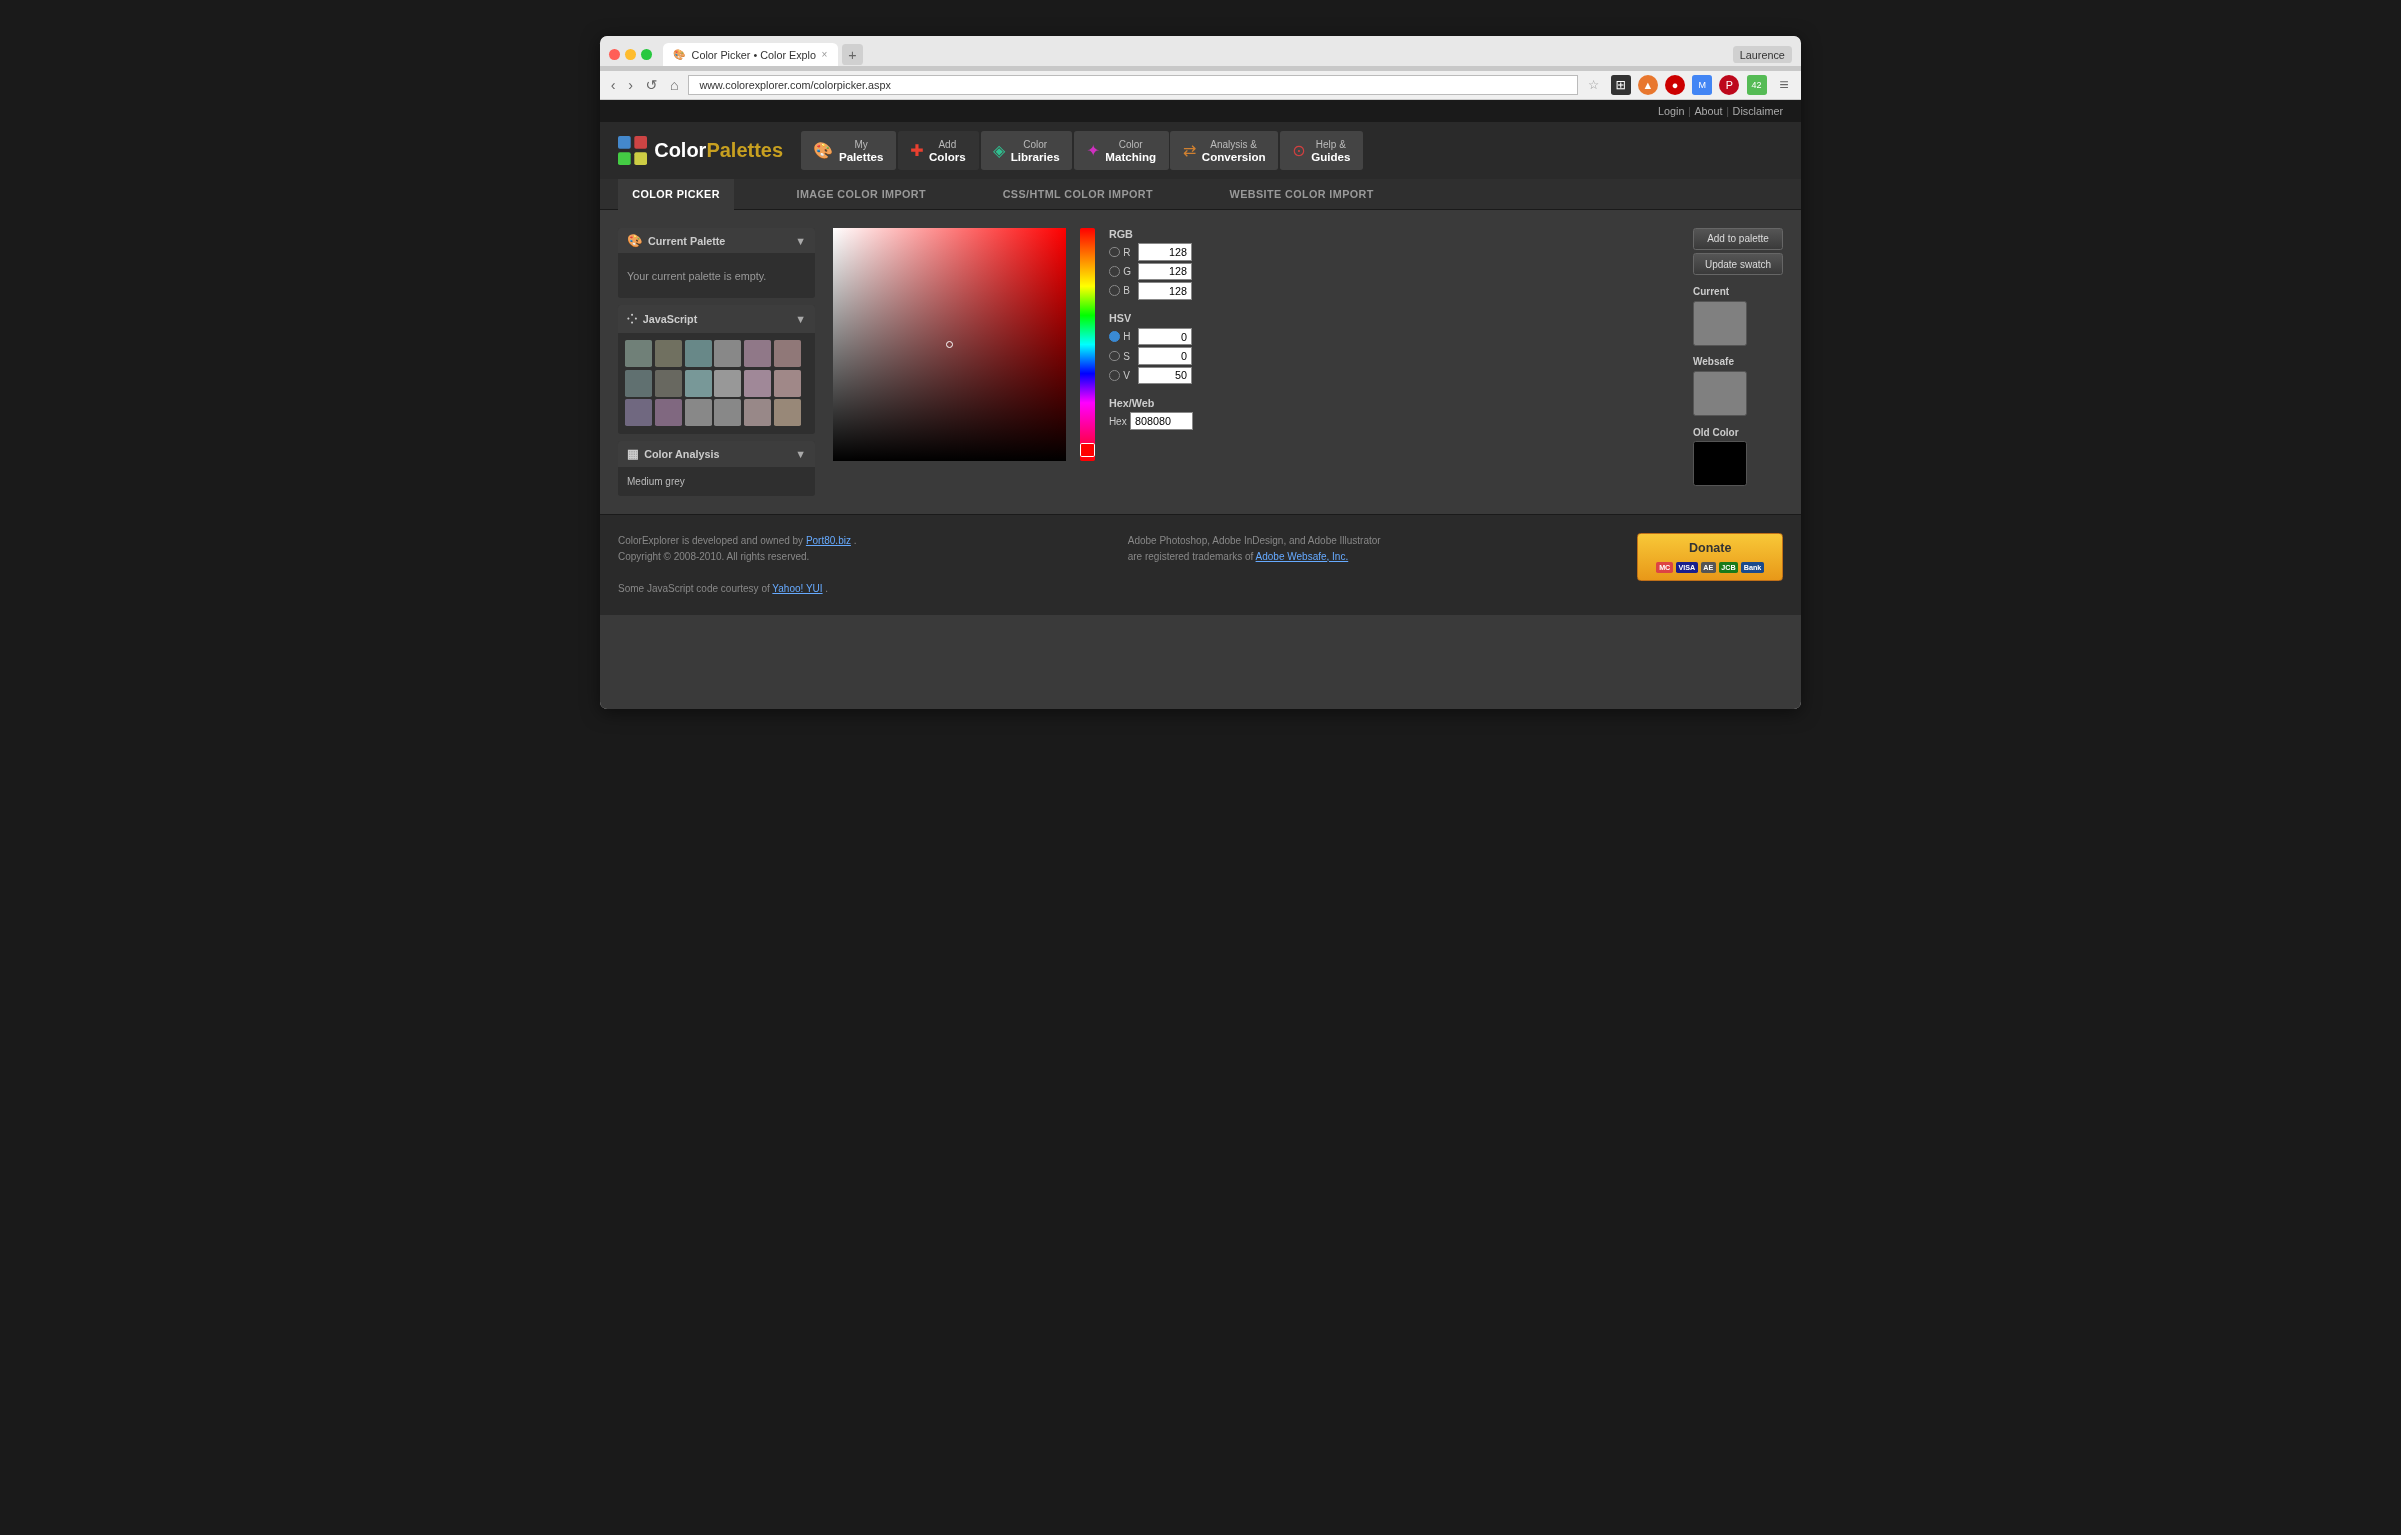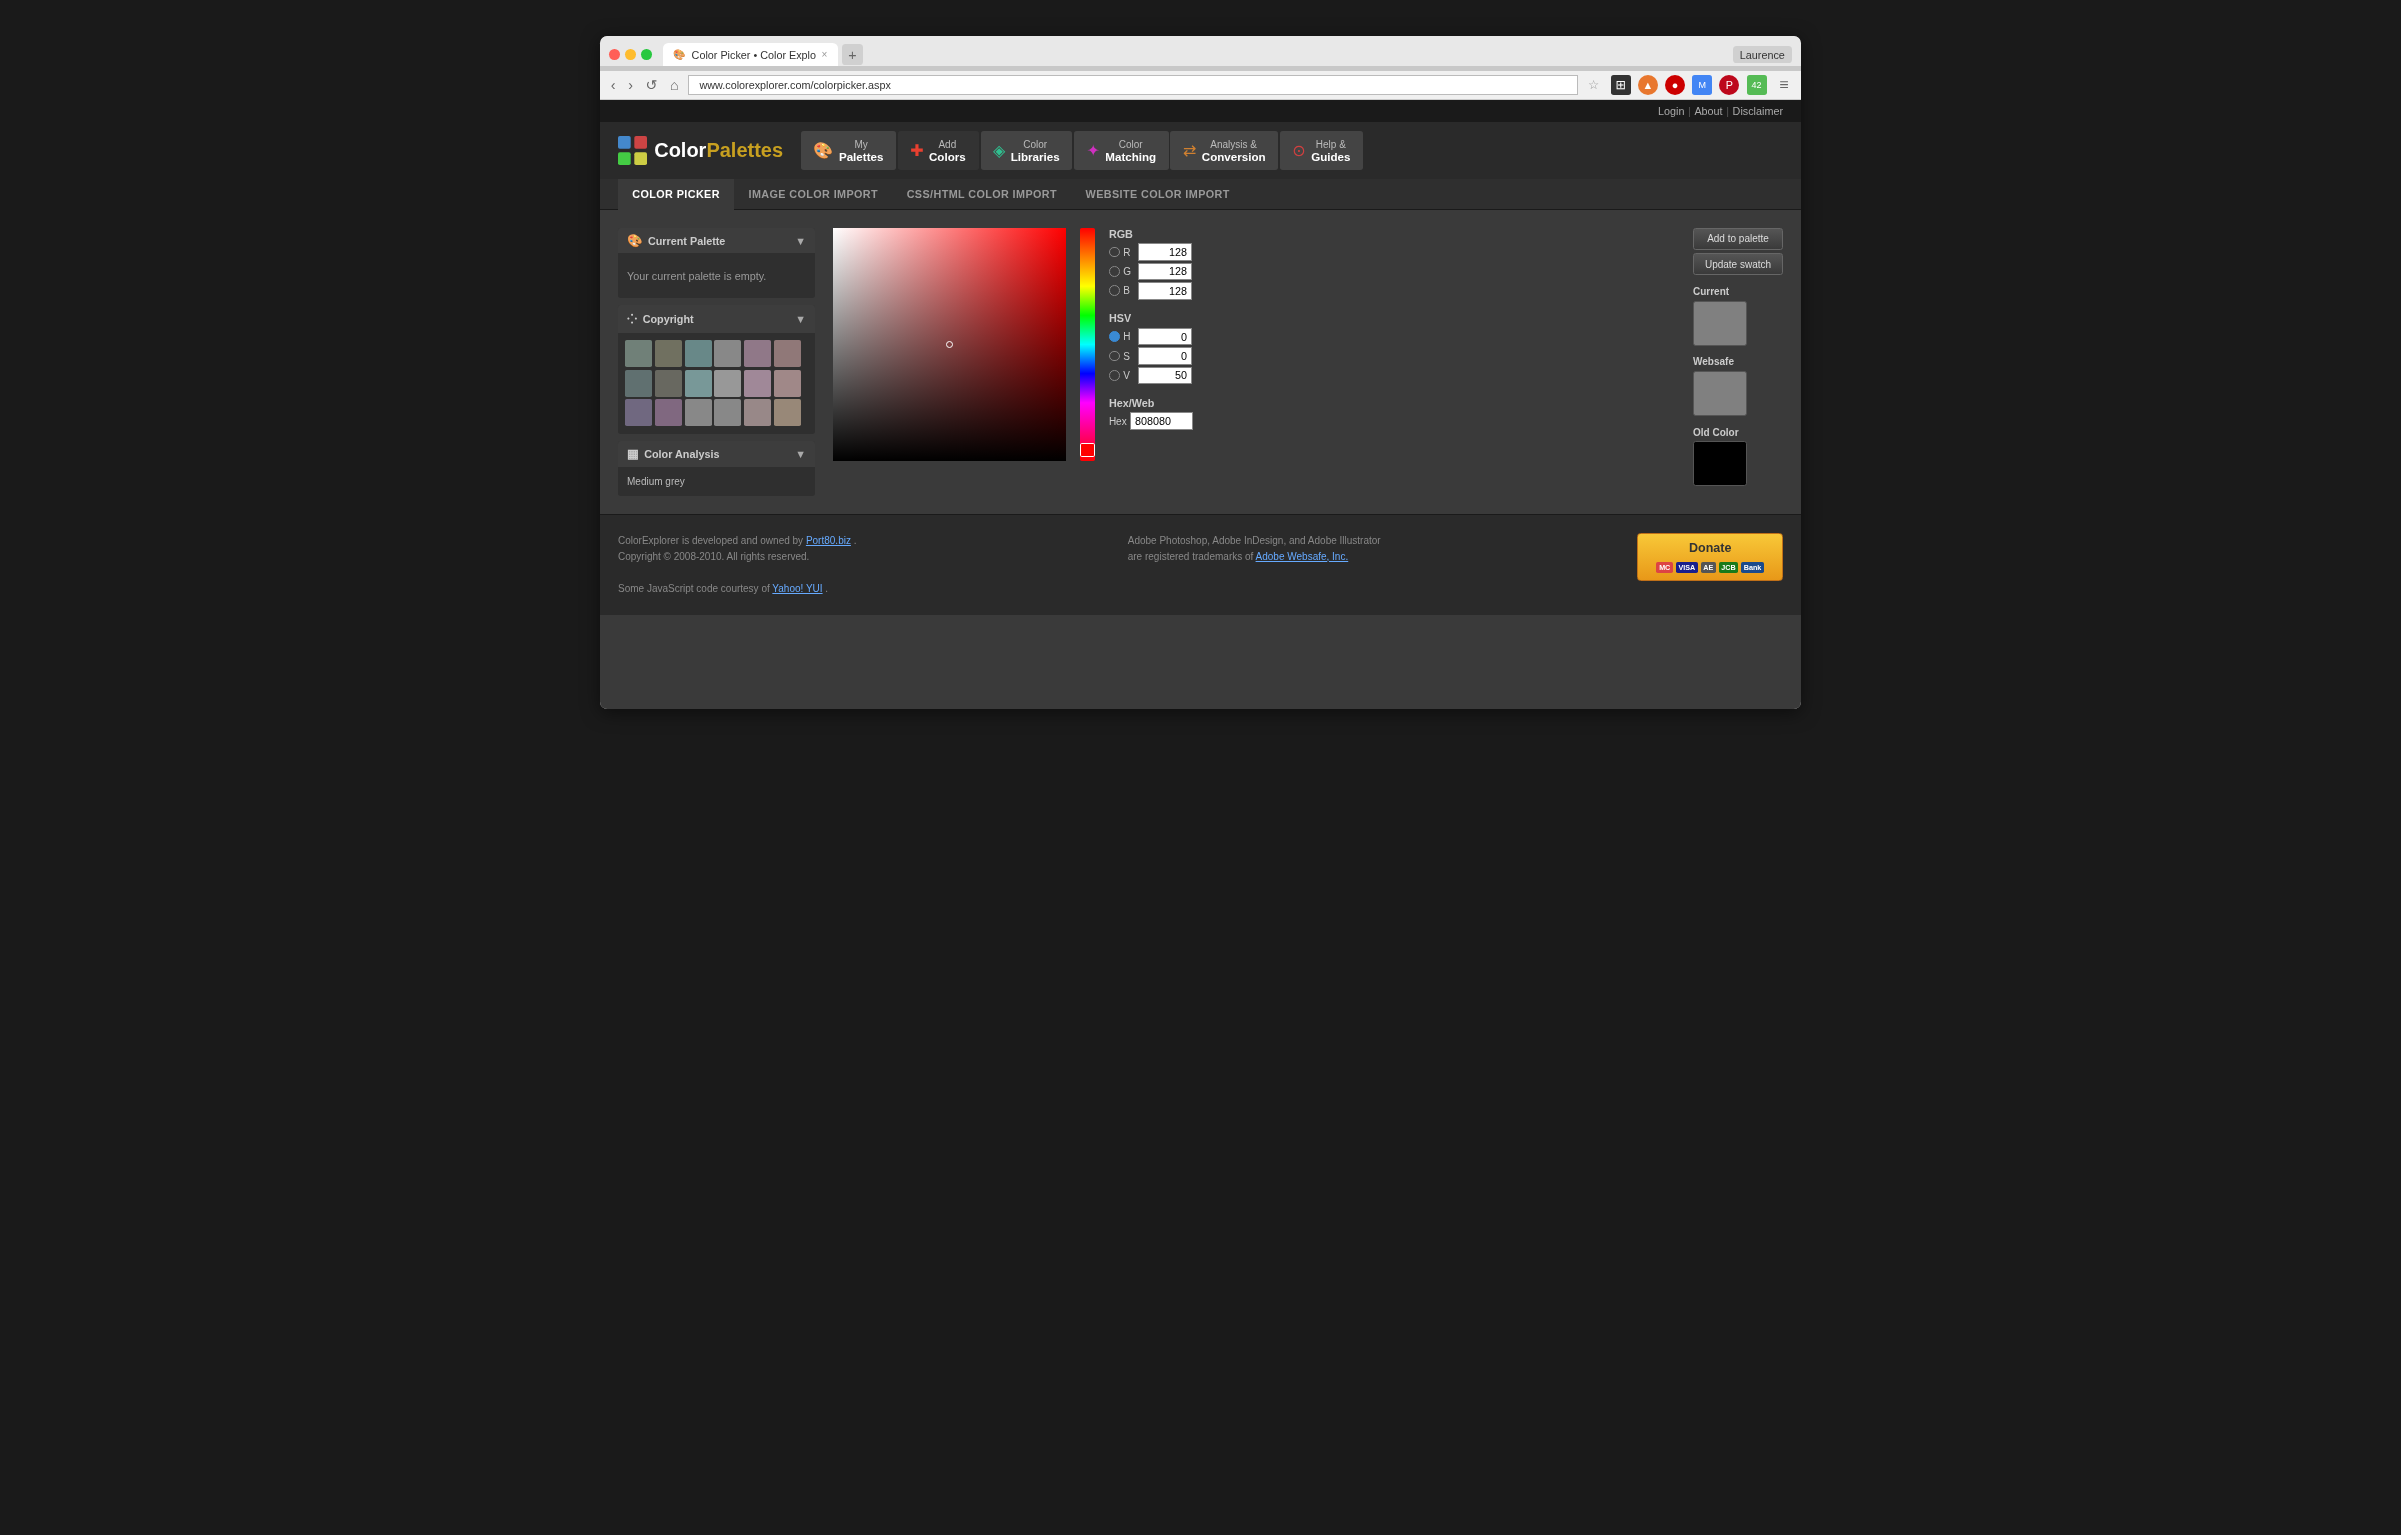--- a/index.html
+++ b/index.html
@@ -179,20 +179,21 @@
     .nav-btn-item .nav-label { display: flex; flex-direction: column; }
     .nav-label-sub { font-size: 10px; color: #bbb; }
     .nav-label-main { font-size: 11.6px; color: #fff; font-weight: bold; }
 
     
     .tab-bar {
       background: #2f2f2f;
       display: flex;
       padding: 0 18px;
       border-bottom: 1.8px solid #1a1a1a;
+      gap: 48px;
     }
     .tab-item {
       padding: 9px 14.3px;
       font-size: 10.8px;
       color: #999;
       cursor: pointer;
       text-decoration: none;
       font-weight: bold;
       letter-spacing: 0.4px;
     }
@@ -661,21 +662,21 @@
             </div>
             <div class="panel-content">
               <div class="palette-empty">Your current palette is empty.</div>
             </div>
           </div>
 
           <div class="panel-section">
             <div class="panel-header">
               <div class="panel-header-left">
                 <span class="panel-icon">⁘</span>
-                <span>Copyright</span>
+                <span>JavaScript</span>
               </div>
               <span class="panel-toggle">▼</span>
             </div>
             <div class="variations-grid" id="variations-grid">
             <div class="swatch" style="background: rgb(112, 128, 120);"></div>
                 <div class="swatch" style="background: rgb(112, 112, 96);"></div>
                 <div class="swatch" style="background: rgb(104, 136, 136);"></div>
                 <div class="swatch" style="background: rgb(136, 136, 136);"></div>
                 <div class="swatch" style="background: rgb(144, 120, 136);"></div>
                 <div class="swatch" style="background: rgb(144, 120, 120);"></div>

